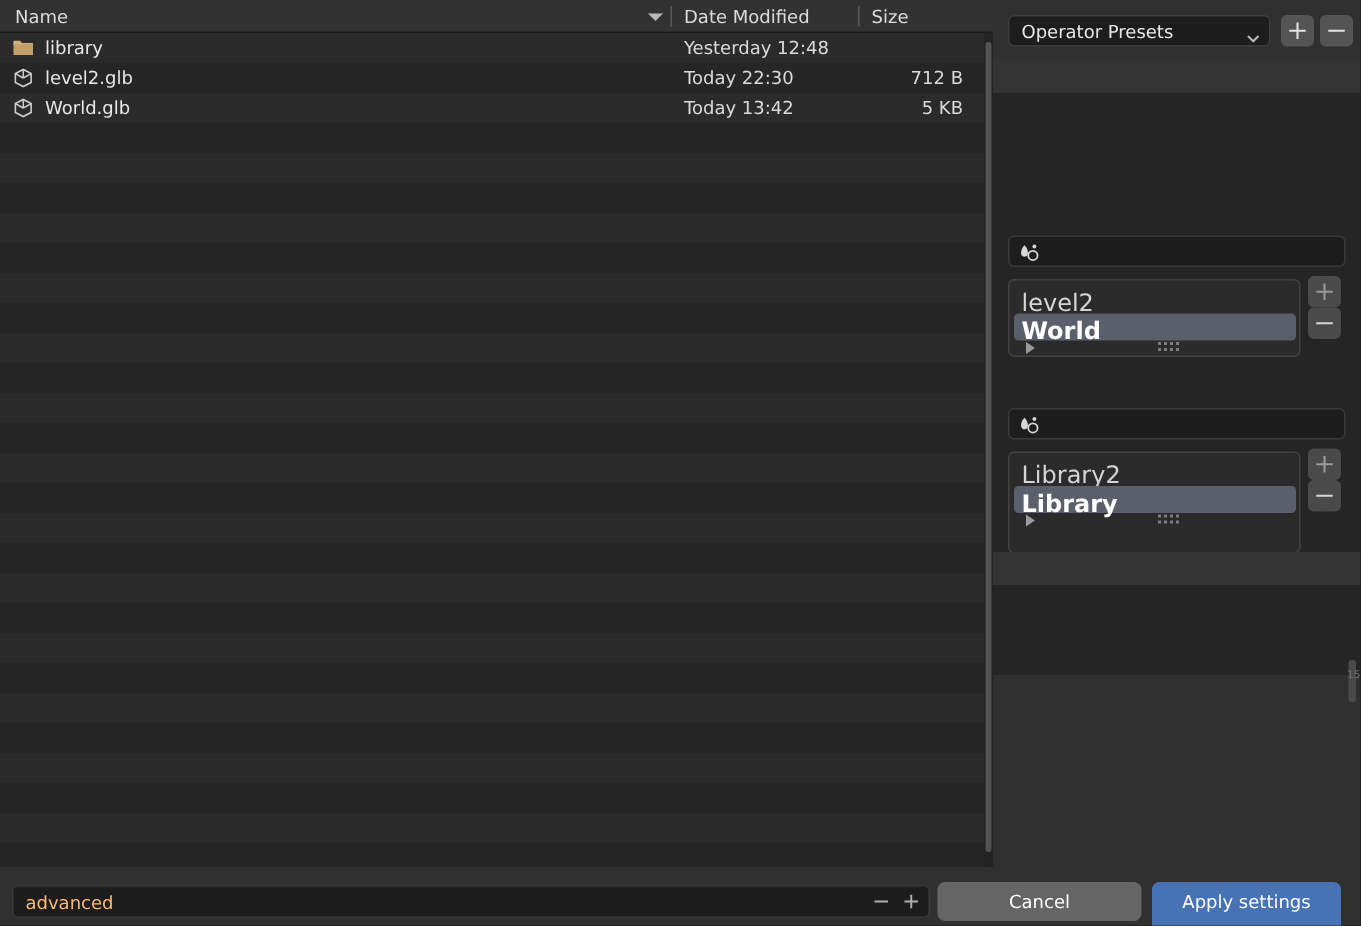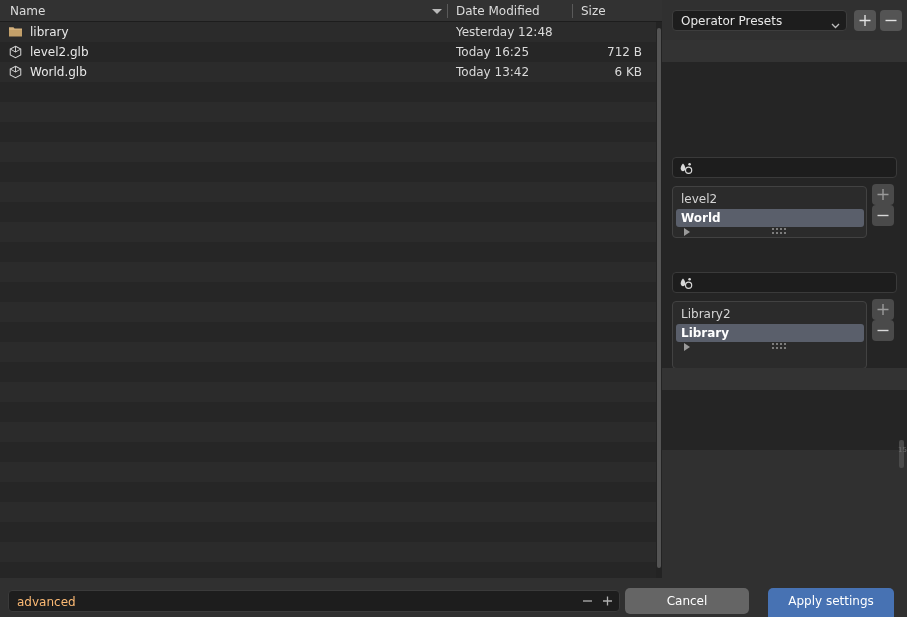--- a/index.html
+++ b/index.html
@@ -117,21 +117,21 @@
   .searchfield .sicon { position: absolute; left: 6px; top: 3px; width: 15px; height: 15px; }
 
   .uilist {
     position: absolute; left: 10px; width: 195px;
     background: #2b2b2b; border: 1px solid #424242; border-radius: 4px;
   }
   .uirow {
     position: absolute; left: 3px; width: 188px; height: 18px;
   }
   .uirow span {
-    position: absolute; left: 5px; top: 2px; font-size: 12px; white-space: nowrap;
+    position: absolute; left: 5px; top: 2px; font-size: 16px; white-space: nowrap;
   }
   .uirow.sel { background: #5a5f6b; border-radius: 3px; }
   .uirow.sel span { color: #ffffff; font-weight: bold; }
   .uirow.plain span { color: #d5d5d5; }
 
   .uifooter { position: absolute; left: 3px; width: 188px; height: 14px; }
   .uifoot-tri {
     position: absolute; left: 8px; top: 4px; width: 0; height: 0;
     border-top: 4px solid transparent; border-bottom: 4px solid transparent;
     border-left: 6px solid #9a9a9a;
@@ -180,21 +180,21 @@
     background: #1d1d1d; border: 1px solid #3a3a3a; border-radius: 4px;
   }
   #fname-field span {
     position: absolute; left: 8px; top: 4px; font-size: 12px; color: #fdba74;
   }
   .stepper { position: absolute; top: 595px; width: 13px; height: 12px; }
   #step-minus { left: 581px; }
   #step-plus  { left: 601px; }
 
   #cancel-btn {
-    position: absolute; left: 625px; top: 588px; width: 124px; height: 26px;
+    position: absolute; left: 625px; top: 588px; width: 136px; height: 26px;
     background: #656565; border-radius: 5px;
   }
   #apply-btn {
     position: absolute; left: 768px; top: 588px; width: 126px; height: 44px;
     background: #4772b3; border-radius: 5px;
   }
   .btn-text {
     position: absolute; left: 0; top: 6px; width: 100%;
     text-align: center; font-size: 12px; color: #ffffff;
   }
@@ -228,34 +228,34 @@
     </div>
 
     <div class="frow even">
       <span class="ficon">
         <svg width="15" height="14" viewBox="0 0 16 16">
           <path d="M8 1.5 14 4.6v6.8L8 14.5 2 11.4V4.6z" fill="none" stroke="#cfcfcf" stroke-width="1.2"></path>
           <path d="M8 1.5V8M8 8l6-3.4M8 8 2 4.6" fill="none" stroke="#cfcfcf" stroke-width="1.1"></path>
         </svg>
       </span>
       <span class="fname">level2.glb</span>
-      <span class="fdate">Today 16:25</span>
+      <span class="fdate">Today 22:30</span>
       <span class="fsize">712 B</span>
     </div>
 
     <div class="frow odd">
       <span class="ficon">
         <svg width="15" height="14" viewBox="0 0 16 16">
           <path d="M8 1.5 14 4.6v6.8L8 14.5 2 11.4V4.6z" fill="none" stroke="#cfcfcf" stroke-width="1.2"></path>
           <path d="M8 1.5V8M8 8l6-3.4M8 8 2 4.6" fill="none" stroke="#cfcfcf" stroke-width="1.1"></path>
         </svg>
       </span>
       <span class="fname">World.glb</span>
       <span class="fdate">Today 13:42</span>
-      <span class="fsize">6 KB</span>
+      <span class="fsize">5 KB</span>
     </div>
 
     <div class="frow even"></div>
     <div class="frow odd"></div>
     <div class="frow even"></div>
     <div class="frow odd"></div>
     <div class="frow even"></div>
     <div class="frow odd"></div>
     <div class="frow even"></div>
     <div class="frow odd"></div>

